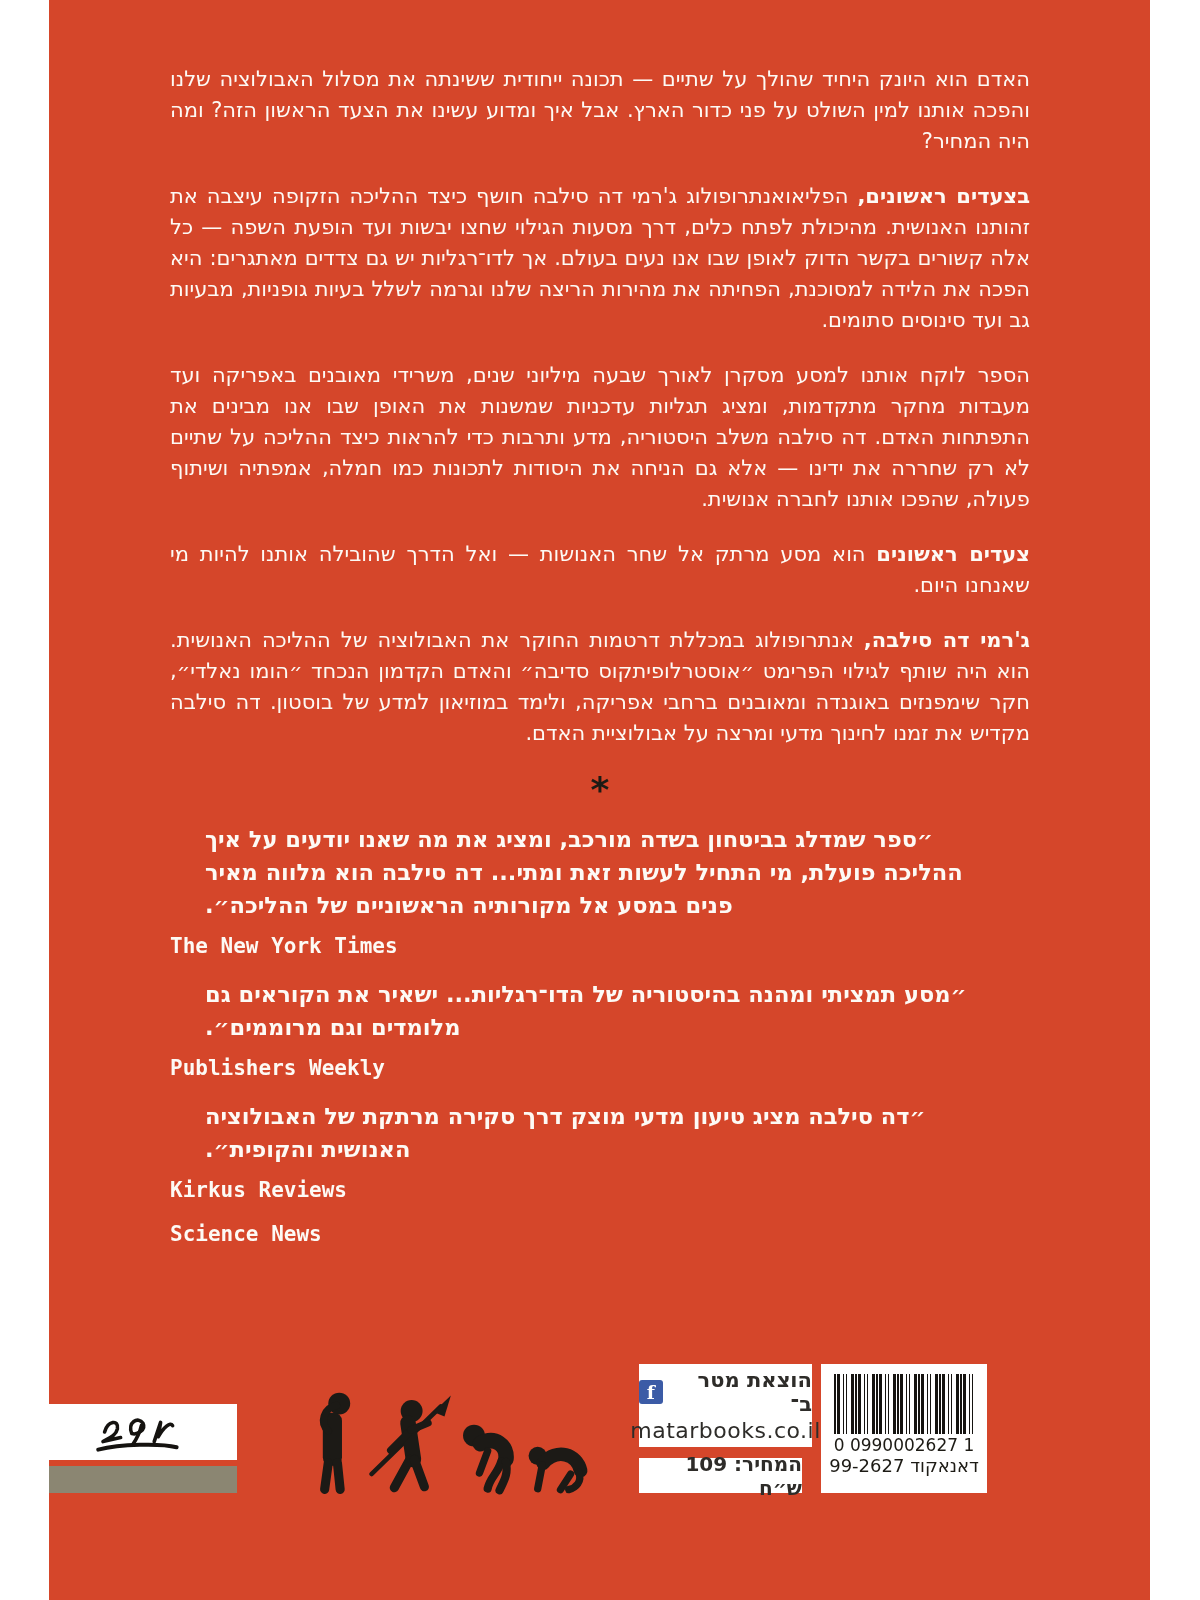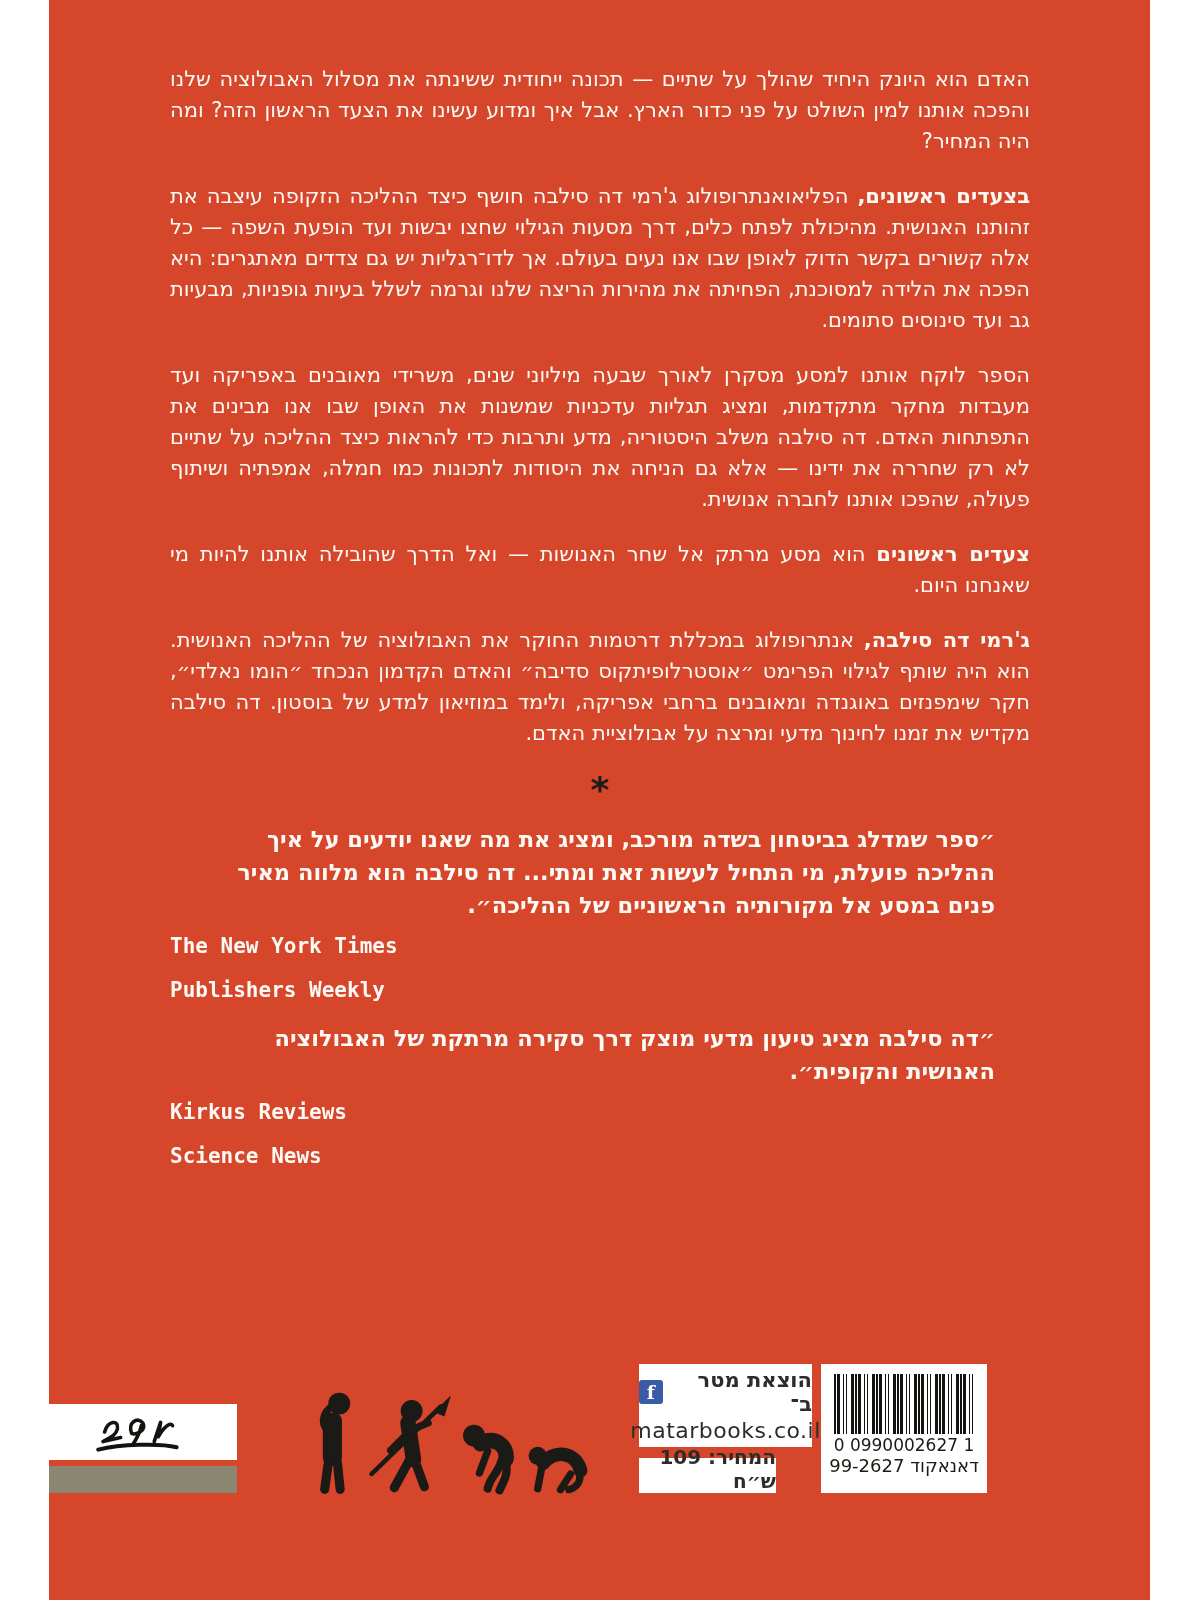--- a/index.html
+++ b/index.html
@@ -25,21 +25,21 @@
     text-align:justify; margin:0 0 24px 0;
   }
   .body-text b, .lead { font-weight:bold; }
 
   .divider {
     text-align:center; color:#1d1b15; font-size:36px; line-height:34px;
     margin:10px 0 16px 0; font-weight:bold;
   }
 
   .quote {
-    text-align:right; font-size:22.5px; line-height:33px; font-weight:bold;
+    text-align:left; font-size:22.5px; line-height:33px; font-weight:bold;
     max-width:790px; margin:0 auto 12px auto;
   }
   .source {
     text-align:left; font-family:"DejaVu Sans Mono", "Liberation Mono", monospace;
     font-size:21px; line-height:24px; margin:0 0 20px 0; direction:ltr; font-weight:bold;
   }
   .award {
     text-align:center; font-size:22.5px; line-height:33px; font-weight:bold;
     max-width:720px; margin:0 auto 14px auto;
   }
@@ -68,24 +68,24 @@
   }
   .fb-line { direction:rtl; display:flex; align-items:center; gap:7px; font-size:21px; font-weight:bold; }
   .fb-icon {
     width:24px; height:24px; background:#3b5ba6; border-radius:3px;
     color:#ffffff; font-weight:bold; font-size:19px; line-height:24px;
     text-align:center; font-family:"DejaVu Serif", serif;
   }
   .fb-site { font-size:22px; direction:ltr; letter-spacing:0.5px; }
 
   .price-box {
-    position:absolute; left:590px; top:1458px; width:137px; height:35px;
+    position:absolute; left:590px; top:1458px; width:155px; height:35px;
     background:#ffffff; color:#2e2c29; direction:rtl;
-    display:flex; align-items:flex-end; justify-content:center;
-    font-size:20px; font-weight:bold;
+    display:flex; align-items:center; justify-content:center;
+    font-size:20px; font-weight:bold;padding-left:8px;
   }
 
   .barcode-box {
     position:absolute; left:772px; top:1364px; width:166px; height:129px;
     background:#ffffff; color:#1d1b15;
     display:flex; flex-direction:column; align-items:center; justify-content:flex-start;
     padding-top:10px; box-sizing:border-box;
   }
   .barcode-bars {
     width:140px; height:60px;
@@ -114,20 +114,21 @@
 
       <p class="body-text"><b class="lead">צעדים ראשונים</b><span> הוא מסע מרתק אל שחר האנושות — ואל הדרך שהובילה אותנו להיות מי שאנחנו היום.</span></p>
 
       <p class="body-text"><b class="lead">ג'רמי דה סילבה,</b><span> אנתרופולוג במכללת דרטמות החוקר את האבולוציה של ההליכה האנושית. הוא היה שותף לגילוי הפרימט ״אוסטרלופיתקוס סדיבה״ והאדם הקדמון הנכחד ״הומו נאלדי״, חקר שימפנזים באוגנדה ומאובנים ברחבי אפריקה, ולימד במוזיאון למדע של בוסטון. דה סילבה מקדיש את זמנו לחינוך מדעי ומרצה על אבולוציית האדם.</span></p>
 
       <div class="divider">*</div>
 
       <p class="quote">״ספר שמדלג בביטחון בשדה מורכב, ומציג את מה שאנו יודעים על איך ההליכה פועלת, מי התחיל לעשות זאת ומתי... דה סילבה הוא מלווה מאיר פנים במסע אל מקורותיה הראשוניים של ההליכה״.</p>
       <p class="source">The New York Times</p>
 
+      <p class="quote">״מסע תמציתי ומהנה בהיסטוריה של הדו־רגליות... ישאיר את הקוראים גם מלומדים וגם מרוממים״.</p>
       <p class="source">Publishers Weekly</p>
 
       <p class="quote">״דה סילבה מציג טיעון מדעי מוצק דרך סקירה מרתקת של האבולוציה האנושית והקופית״.</p>
       <p class="source">Kirkus Reviews</p>
 
       <p class="source">Science News</p>
     </div>
 
     <div class="logo-box">
       <svg width="140" height="48" viewBox="0 0 140 60" fill="none" stroke="#151310" stroke-linecap="round" stroke-linejoin="round">

